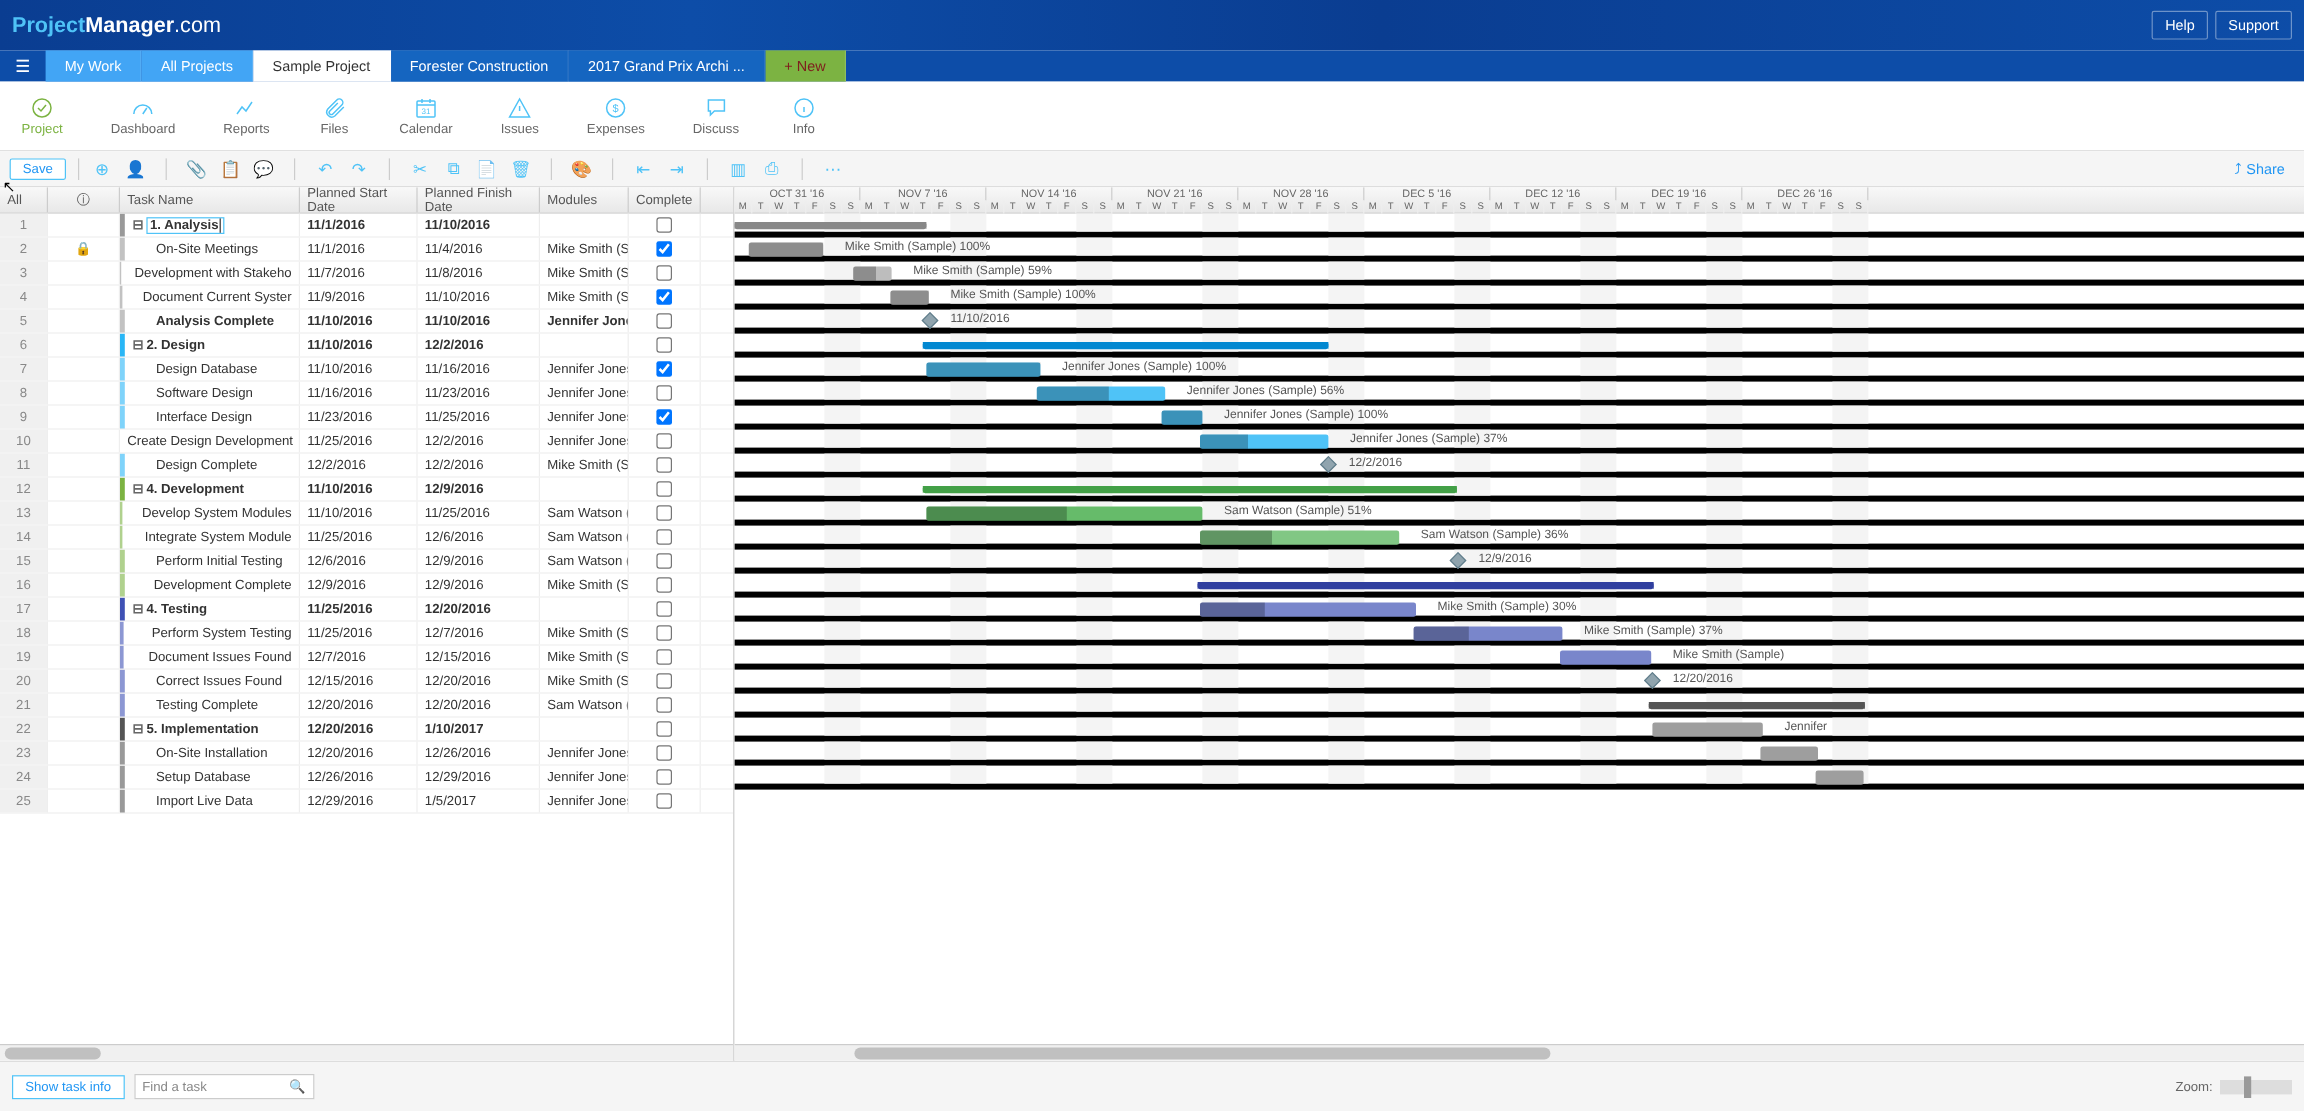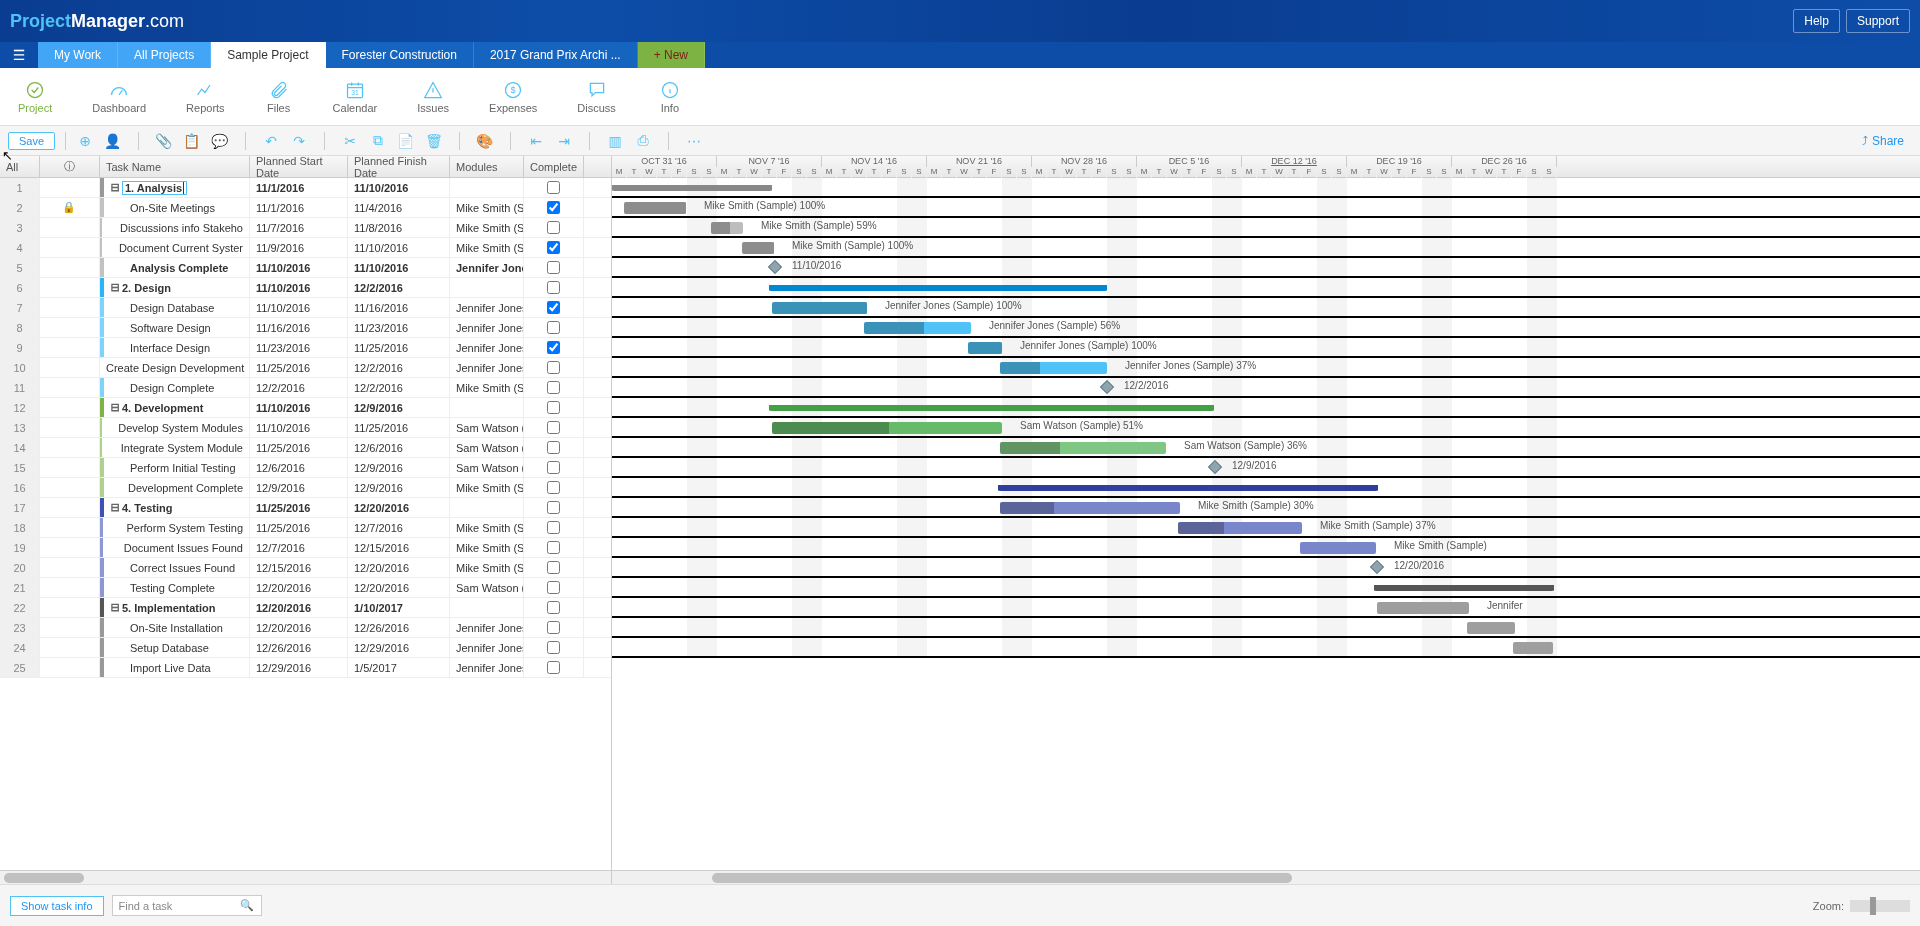--- a/index.html
+++ b/index.html
@@ -56,21 +56,21 @@
 .col-name .expand { width:10px; text-align:center; color:#666; cursor:pointer; margin-right:2px;}
 .editing { border:1px solid #4fc3f7; background:#fff; padding:0 2px; }
 
 .gantt-hdr { height:22px; background:linear-gradient(#f8f8f8,#e8e8e8); border-bottom:1px solid #ccc; position:relative; font-size:9px; color:#666; }
 .gh-weeks { height:11px; display:flex; }
 .gh-week { border-right:1px solid #ccc; text-align:center; font-size:9px; padding-top:0; }
 .gh-days { height:11px; display:flex; }
 .gh-day { width:16px; text-align:center; border-right:1px solid #eee; font-size:8px; }
 
 .gantt-body { position:relative; }
-.gantt-row { height:20px; position:relative; border-bottom:2px solid #000000; }
+.gantt-row { height:20px; position:relative; border-bottom:5px solid #000000; }
 .gantt-row .wknd { position:absolute; top:0; height:100%; width:32px; background:#f4f4f4; }
 .bar { position:absolute; height:12px; top:4px; border-radius:2px; }
 .bar.summary { height:6px; top:7px; }
 .bar.summary::before, .bar.summary::after { content:""; position:absolute; top:0; width:0; height:0; border-top:6px solid currentColor; }
 .bar.summary::before { left:0; border-right:5px solid transparent; }
 .bar.summary::after { right:0; border-left:5px solid transparent; }
 .bar .pct { position:absolute; left:0; top:0; height:100%; background:rgba(0,0,0,0.25); border-radius:2px 0 0 2px; }
 .bar-label { position:absolute; top:2px; font-size:10px; color:#555; white-space:nowrap; }
 .milestone { position:absolute; top:4px; width:10px; height:10px; transform:rotate(45deg); background:#90a4ae; border:1px solid #607d8b; }
 
@@ -274,21 +274,21 @@
           <div class="col-complete">
             <input type="checkbox" checked="" style="">
           </div>
         </div>
         <div class="grow">
           <div class="col-all">3</div>
           <div class="col-info"></div>
           <div class="col-name">
             <span class="phase-bar" style="background:#999;opacity:.6"></span>
             <span style="width:20px"></span>
-            <span>Discussions info Stakeho</span>
+            <span>Development with Stakeho</span>
           </div>
           <div class="col-start">11/7/2016</div>
           <div class="col-finish">11/8/2016</div>
           <div class="col-assigned">Mike Smith (Sa</div>
           <div class="col-complete">
             <input type="checkbox" style="">
           </div>
         </div>
         <div class="grow">
           <div class="col-all">4</div>
@@ -627,21 +627,21 @@
   </div>
   <div class="gantt">
     <div class="gantt-hdr">
       <div class="gh-weeks" id="gh-weeks">
           <div class="gh-week" style="width: 105px;">OCT 31 '16</div>
           <div class="gh-week" style="width: 105px;">NOV 7 '16</div>
           <div class="gh-week" style="width: 105px;">NOV 14 '16</div>
           <div class="gh-week" style="width: 105px;">NOV 21 '16</div>
           <div class="gh-week" style="width: 105px;">NOV 28 '16</div>
           <div class="gh-week" style="width: 105px;">DEC 5 '16</div>
-          <div class="gh-week" style="width: 105px; text-decoration: underline;">DEC 12 '16</div>
+          <div class="gh-week" style="width: 105px;">DEC 12 '16</div>
           <div class="gh-week" style="width: 105px;">DEC 19 '16</div>
           <div class="gh-week" style="width: 105px;">DEC 26 '16</div>
         </div>
       <div class="gh-days" id="gh-days">
           <div class="gh-day" style="width: 15px;">M</div>
           <div class="gh-day" style="width: 15px;">T</div>
           <div class="gh-day" style="width: 15px;">W</div>
           <div class="gh-day" style="width: 15px;">T</div>
           <div class="gh-day" style="width: 15px;">F</div>
           <div class="gh-day" style="width: 15px;">S</div>

